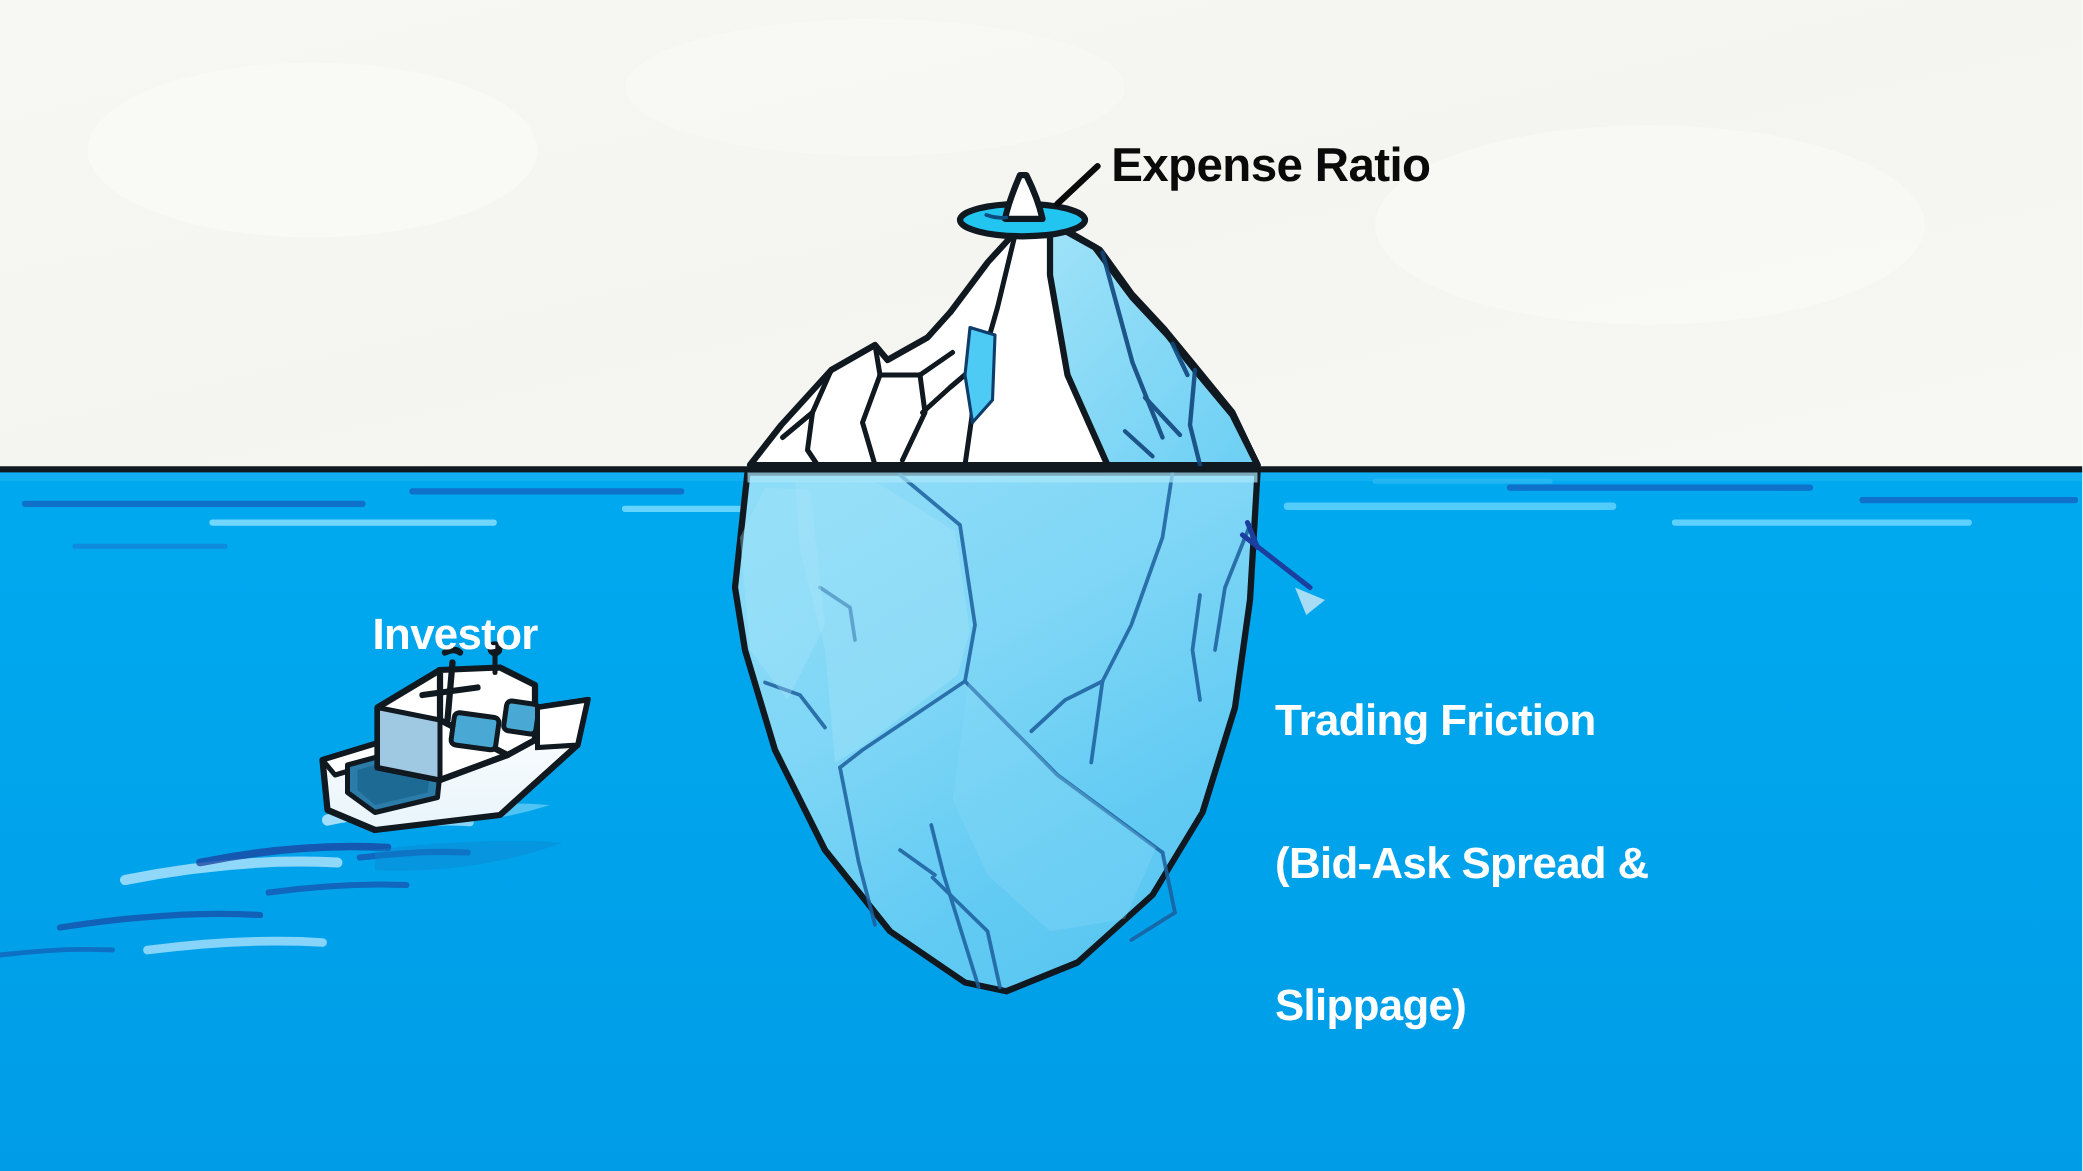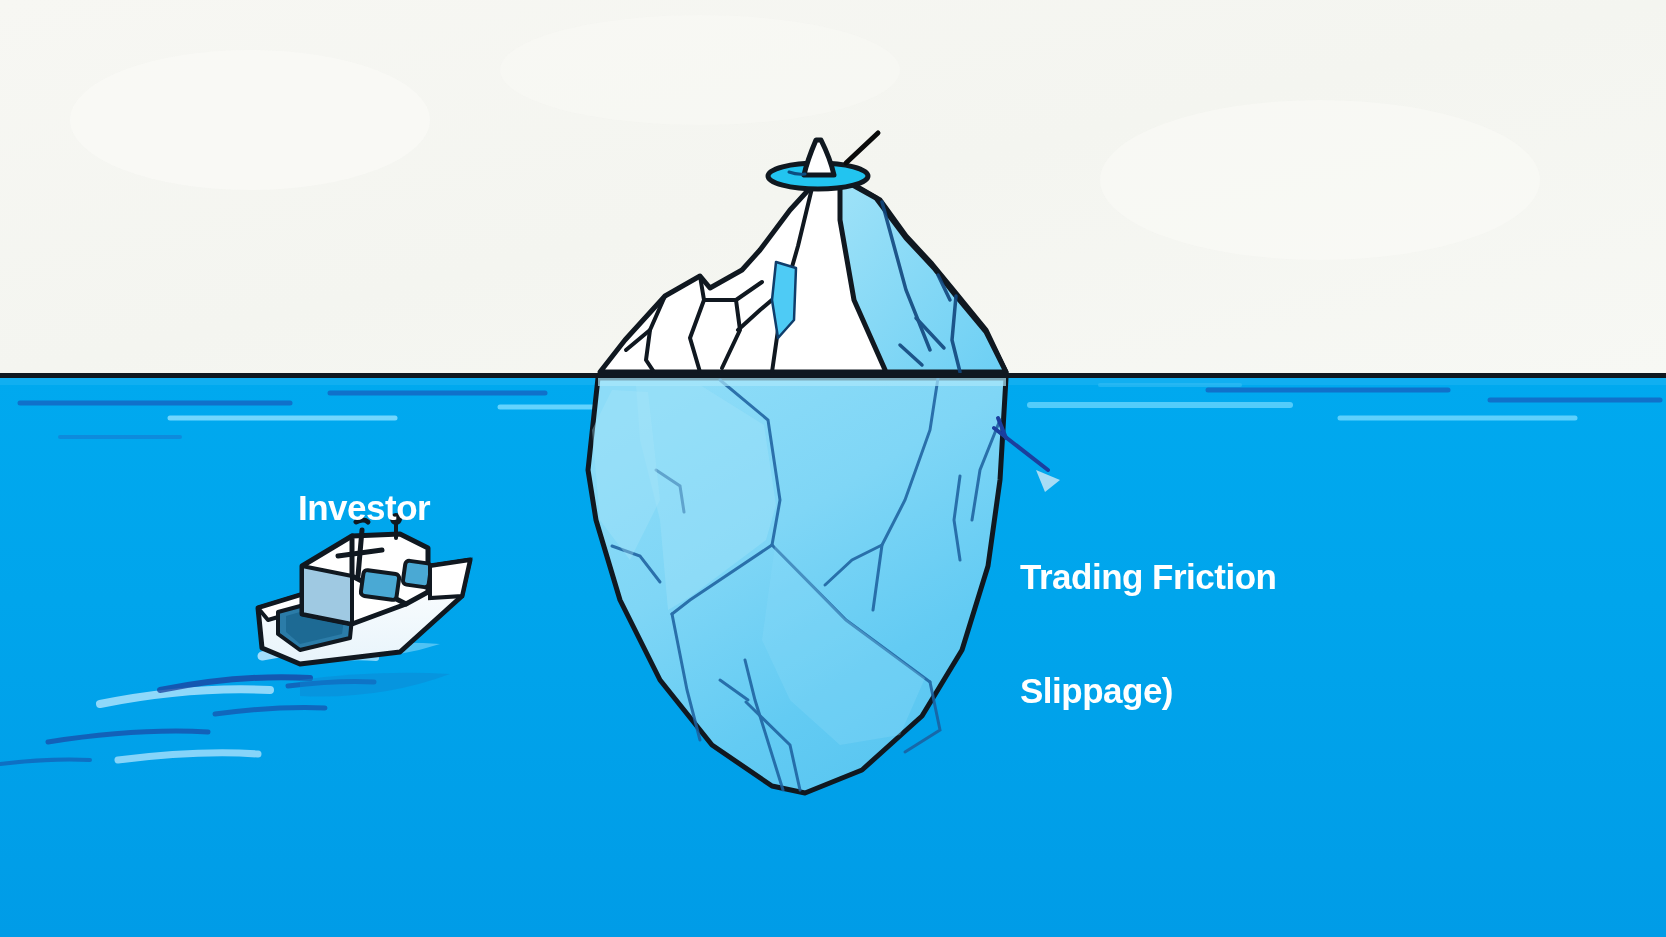--- a/index.html
+++ b/index.html
@@ -289,21 +289,23 @@
       <line x1="846" y1="163" x2="878" y2="133" stroke="#0a0a0a" stroke-width="5" stroke-linecap="round"></line>
     </g>
 
     <g>
       <line x1="994" y1="428" x2="1048" y2="470" stroke="#1b3f9e" stroke-width="4" stroke-linecap="round"></line>
       <polygon points="1060,480 1036,470 1045,492" fill="#a7dcf5"></polygon>
       <line x1="998" y1="418" x2="1006" y2="438" stroke="#1b3f9e" stroke-width="4" stroke-linecap="round"></line>
     </g>
   </svg>
 
+  <div class="lbl" id="label-expense-ratio">Expense Ratio</div>
 
   <div class="lbl" id="label-investor">Investor</div>
 
   <div class="lbl" id="label-trading-friction">
     <div>Trading Friction</div>
+    <div>(Bid-Ask Spread &amp;</div>
     <div>Slippage)</div>
   </div>
 
 </div>
 
 </body></html>

